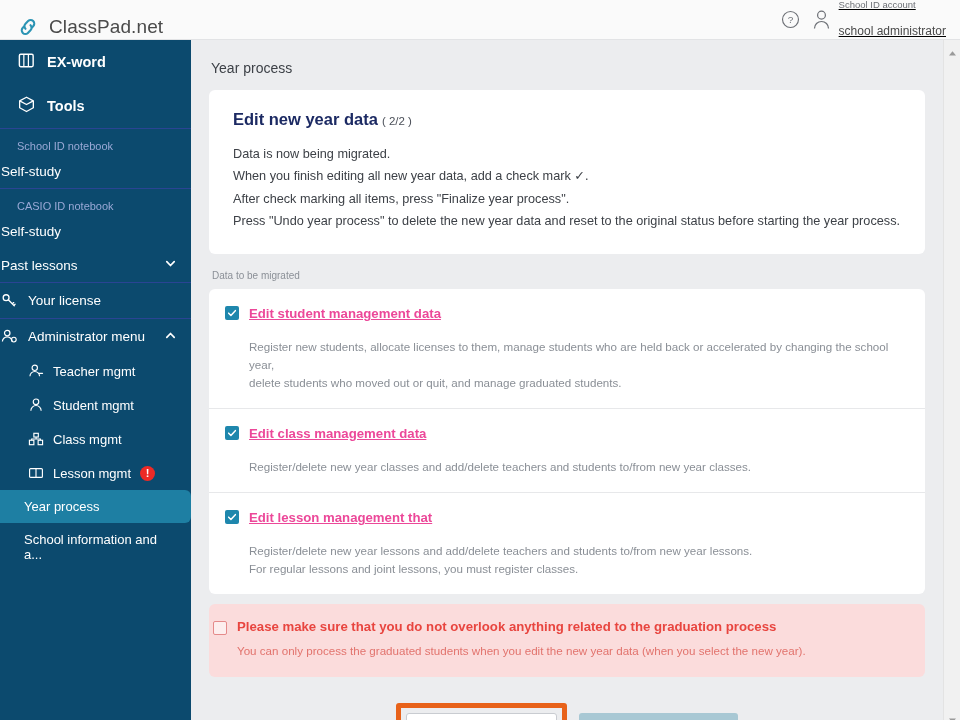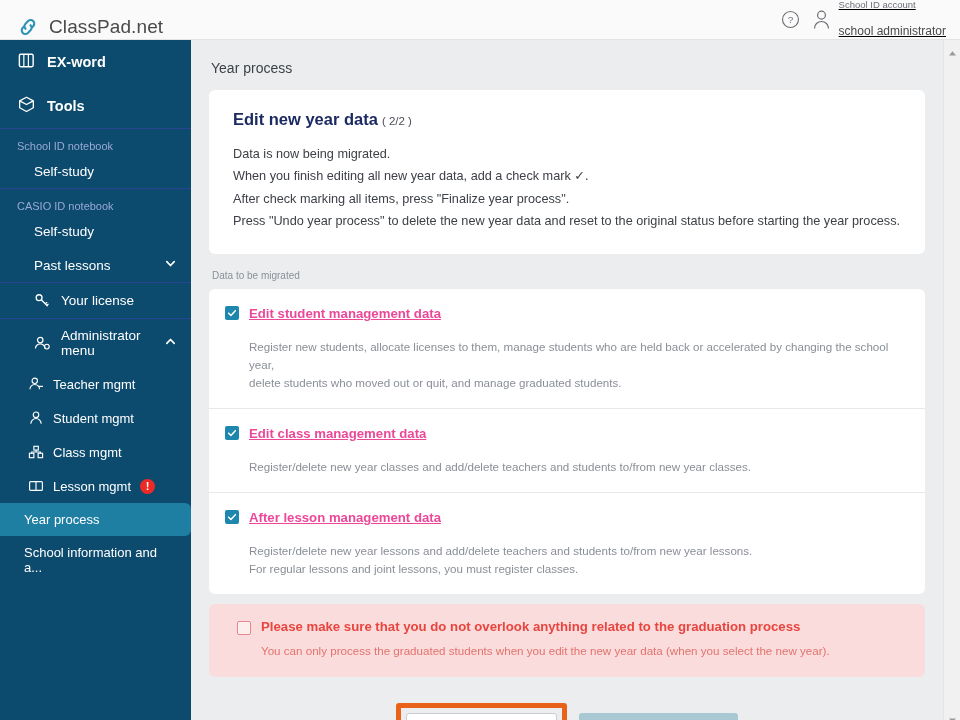--- a/index.html
+++ b/index.html
@@ -51,21 +51,21 @@
     padding: 11px 0 11px 17px;
     font-size: 14.5px; font-weight: bold;
     cursor: pointer;
   }
   .sb-caption {
     font-size: 11px; color: #9aa9d6;
     padding: 11px 0 3px 17px;
   }
   .sb-item {
     display: flex; align-items: center;
-    padding: 9px 14px 9px 34px;
+    padding: 9px 14px 9px 1px;
     font-size: 13.5px; cursor: pointer;
     position: relative;
   }
   .sb-item .chev { margin-left: auto; }
   .sb-item-icon { width: 17px; min-width: 17px; margin-right: 10px; display: flex; align-items: center; }
   .sb-sub {
     display: flex; align-items: center;
     padding: 9px 14px 9px 28px;
     font-size: 13px; cursor: pointer;
   }
@@ -121,21 +121,21 @@
   .row-body { flex: 1; }
   .row-link {
     font-size: 13.2px; font-weight: bold; color: #ec4899;
     text-decoration: underline; cursor: pointer; display: inline-block;
   }
   .row-desc { margin-top: 16px; }
   .row-desc p { font-size: 11.6px; color: #8a8f96; line-height: 1.55; }
 
   .warn-card {
     background: #fbdcdc; border-radius: 6px;
-    margin-top: 10px; padding: 15px 24px 17px 28px; display: flex;
+    margin-top: 10px; padding: 15px 24px 17px 4px; display: flex;
   }
   .cb-warn { border: 1.6px solid #e58a8a; background: #fdeeee; }
   .warn-title { font-size: 13.2px; font-weight: bold; color: #e8453f; }
   .warn-desc { font-size: 11.6px; color: #e2736d; margin-top: 8px; line-height: 1.55; }
 
   .actions { display: flex; justify-content: center; align-items: center; gap: 12px; margin-top: 26px; }
   .btn-undo-wrap {
     border: 5px solid #e8621a; border-radius: 3px;
     padding: 5px; background: transparent;
     display: inline-flex;
@@ -382,21 +382,21 @@
             </div>
           </div>
 
           <div class="list-row">
             <span class="cb cb-checked">
               <svg viewBox="0 0 12 12">
                   <path d="M2 6.2 L4.7 8.9 L10 3.2" fill="none" stroke="#fff" stroke-width="1.8" stroke-linecap="round" stroke-linejoin="round"></path>
                 </svg>
             </span>
             <div class="row-body">
-              <a class="row-link">After lesson management data</a>
+              <a class="row-link">Edit lesson management that</a>
               <div class="row-desc">
                 <p>Register/delete new year lessons and add/delete teachers and students to/from new year lessons.</p>
                 <p>For regular lessons and joint lessons, you must register classes.</p>
               </div>
             </div>
           </div>
 
         </section>
 
         <section class="warn-card">

